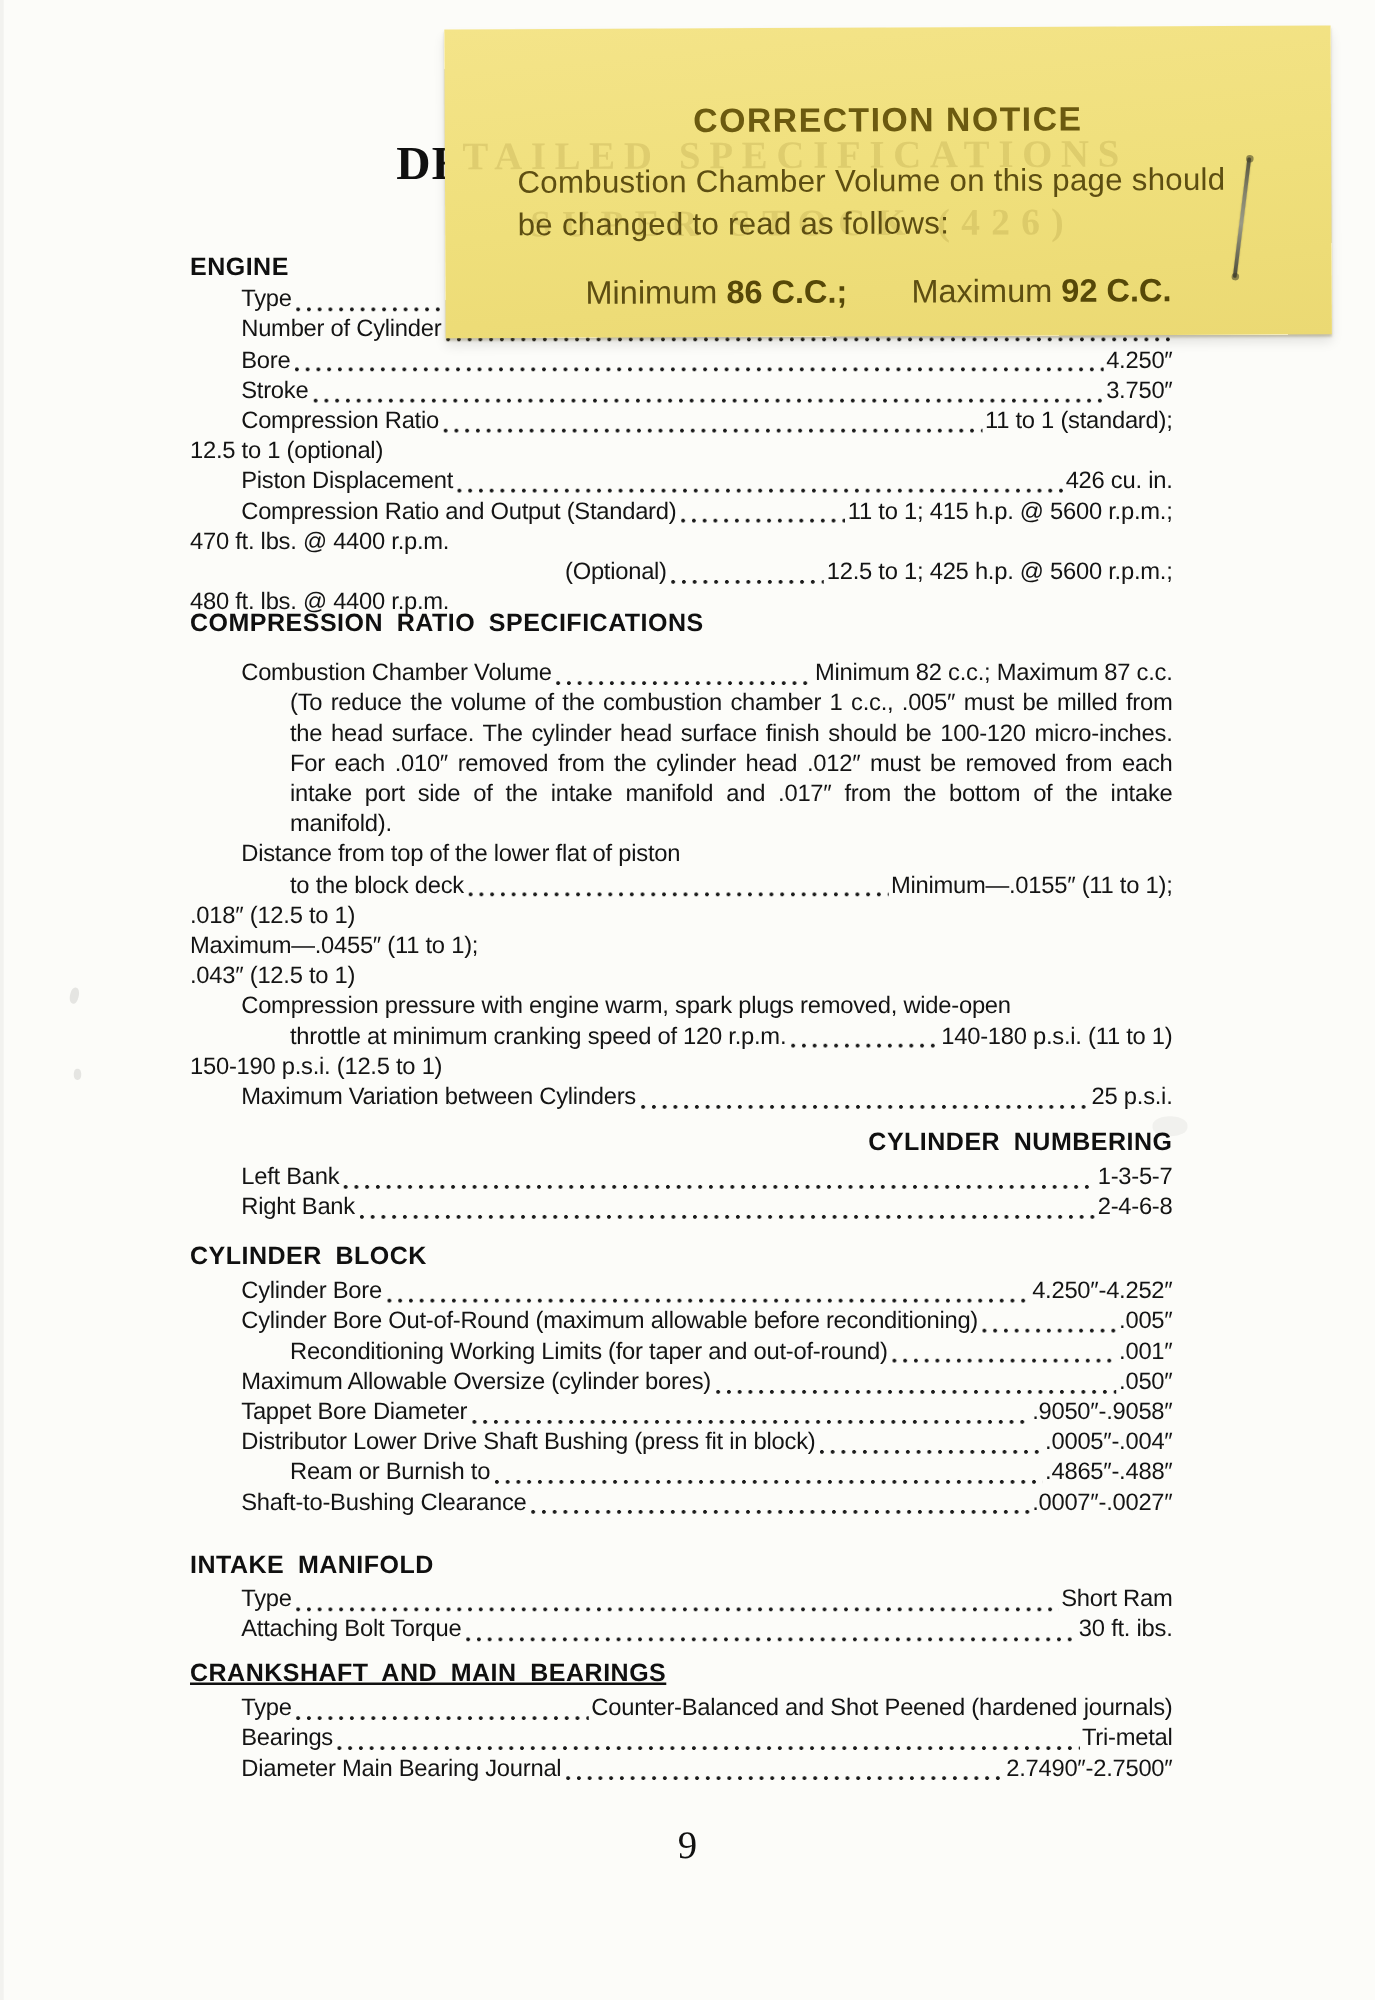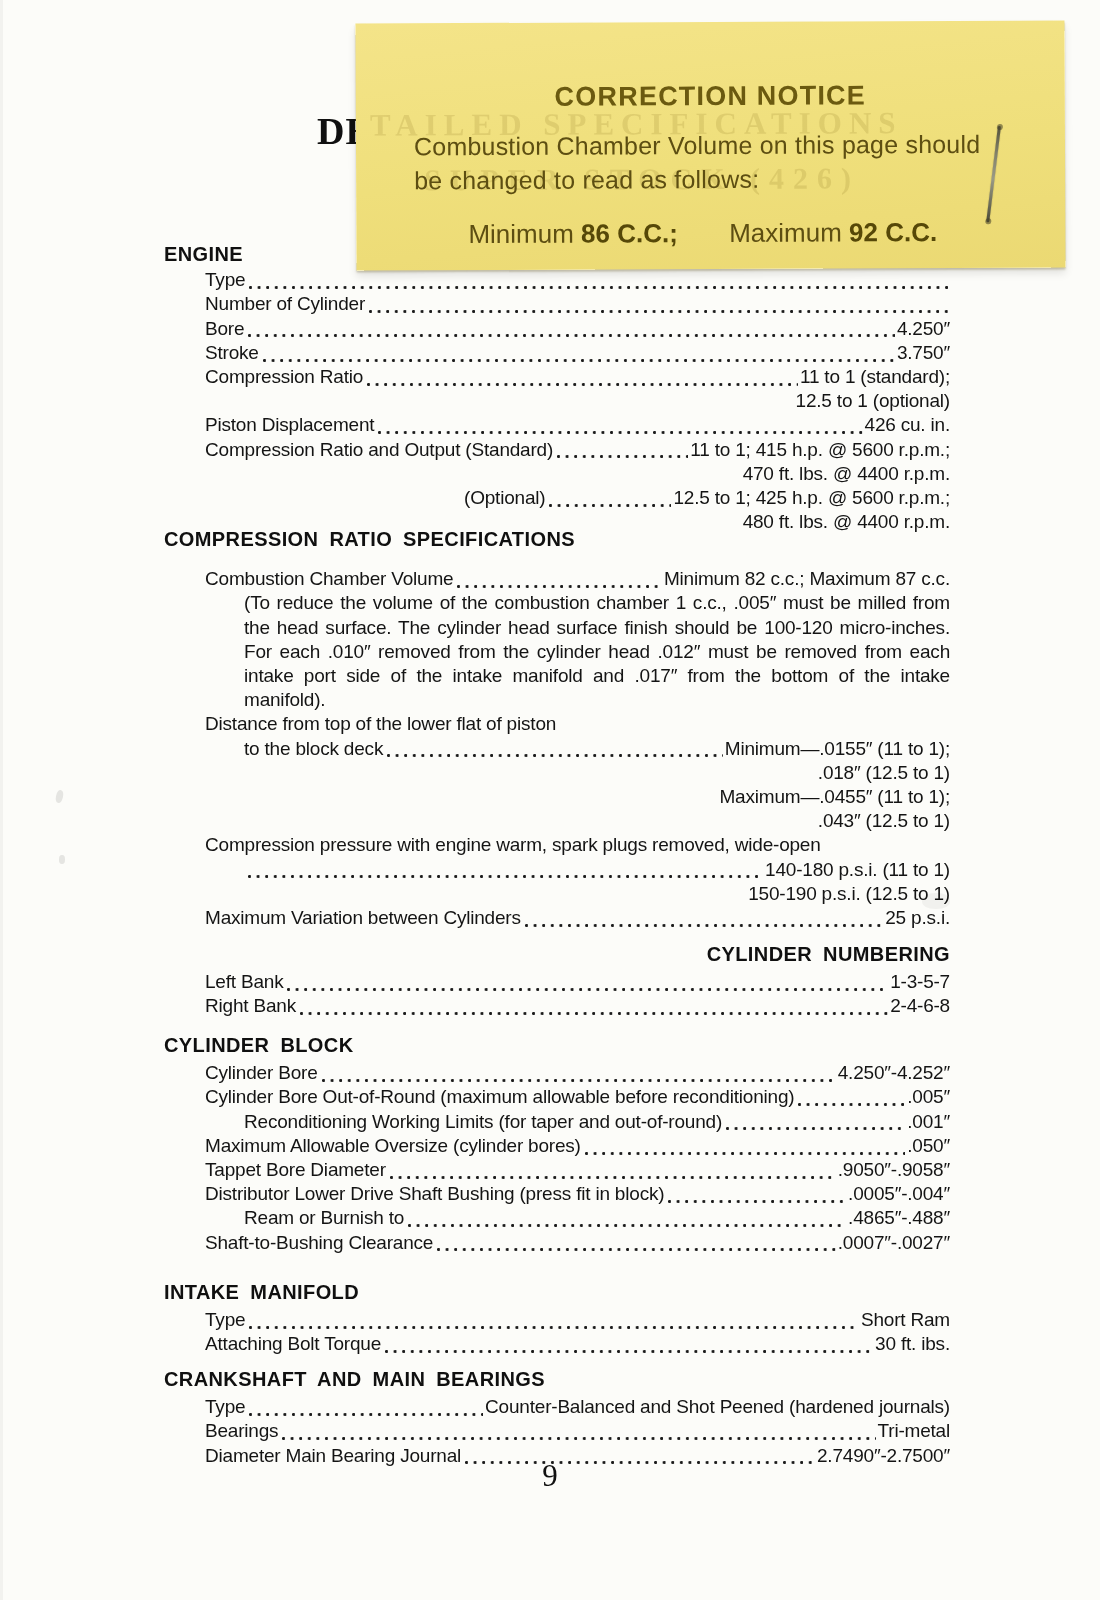--- a/index.html
+++ b/index.html
@@ -4,31 +4,31 @@
 <style>
   html,body{margin:0;padding:0;background:#e8e8e6;}
   .page{position:relative;width:1100px;height:1600px;background:#fcfcf9;overflow:hidden;
         font-family:"Liberation Sans",sans-serif;color:#161616;}
   .edge-shade{position:absolute;left:0;top:0;width:3px;height:100%;background:rgba(0,0,0,0.04);}
 
   .doc-title{position:absolute;left:317px;top:109px;font-family:"Liberation Serif",serif;
              font-weight:bold;font-size:38px;letter-spacing:1px;color:#101010;}
 
   .content{position:absolute;left:152px;top:0;width:786px;height:100%;}
-  .sec{position:absolute;left:12px;width:786px;margin-top:40px;}
+  .sec{position:absolute;left:0;width:786px;}
   .sec-h{font-weight:bold;font-size:20px;line-height:24.2px;letter-spacing:.4px;word-spacing:5px;color:#101010;}
   .row{font-size:19px;line-height:24.2px;letter-spacing:-0.2px;color:#141414;}
   .row.spec{display:flex;align-items:baseline;}
   .ind1{padding-left:41px;}
   .ind2{padding-left:80px;}
   .lab,.val{white-space:nowrap;}
   .leader{flex:1 1 auto;align-self:stretch;margin:0 2px;min-width:8px;
           background-image:radial-gradient(circle at 1.5px 1.5px,#1b1b1b 1.25px,rgba(0,0,0,0) 1.75px);
           background-size:8.6px 3px;background-repeat:repeat-x;background-position:left 2px bottom 3.5px;}
-  .cont{text-align:right;}
+  .cont{}
   .just{text-align:justify;text-align-last:justify;}
 
   .page-number{position:absolute;left:520px;top:1458px;width:60px;text-align:center;
                font-family:"Liberation Serif",serif;font-size:31px;color:#111;}
 
   .note{position:absolute;left:356px;top:22px;width:709px;height:247px;z-index:5;
         background:linear-gradient(175deg,#f4e489 0%,#efdf7b 55%,#ebd973 100%);
         transform:rotate(-0.25deg);
         box-shadow:0 2px 2px rgba(120,110,60,.35),0 6px 9px rgba(0,0,0,.10);}
   .ghost{position:absolute;font-family:"Liberation Serif",serif;font-weight:bold;white-space:nowrap;
@@ -123,20 +123,21 @@
         <div class="row spec ind2">
           <span class="lab">to the block deck</span>
           <span class="leader"></span>
           <span class="val">Minimum—.0155″ (11 to 1);</span>
         </div>
         <div class="row cont">.018″ (12.5 to 1)</div>
         <div class="row cont">Maximum—.0455″ (11 to 1);</div>
         <div class="row cont">.043″ (12.5 to 1)</div>
         <div class="row ind1">Compression pressure with engine warm, spark plugs removed, wide-open</div>
         <div class="row spec ind2">
+          <span class="lab">throttle at minimum cranking speed of 120 r.p.m.</span>
           <span class="leader"></span>
           <span class="val">140-180 p.s.i. (11 to 1)</span>
         </div>
         <div class="row cont">150-190 p.s.i. (12.5 to 1)</div>
         <div class="row spec ind1">
           <span class="lab">Maximum Variation between Cylinders</span>
           <span class="leader"></span>
           <span class="val">25 p.s.i.</span>
         </div>
       </section>
@@ -203,21 +204,21 @@
           <span class="leader"></span>
           <span class="val">Short Ram</span>
         </div>
         <div class="row spec ind1">
           <span class="lab">Attaching Bolt Torque</span>
           <span class="leader"></span>
           <span class="val">30 ft. ibs.</span>
         </div>
       </section>
     <section class="sec" style="top:1327px">
-        <div class="sec-h" style="margin-bottom: 4px;">CRANKSHAFT AND MAIN BEARINGS</div>
+        <div class="sec-h" style="margin-bottom: 4px; text-decoration: underline;">CRANKSHAFT AND MAIN BEARINGS</div>
         <div class="row spec ind1">
           <span class="lab">Type</span>
           <span class="leader"></span>
           <span class="val">Counter-Balanced and Shot Peened (hardened journals)</span>
         </div>
         <div class="row spec ind1">
           <span class="lab">Bearings</span>
           <span class="leader"></span>
           <span class="val">Tri-metal</span>
         </div>

